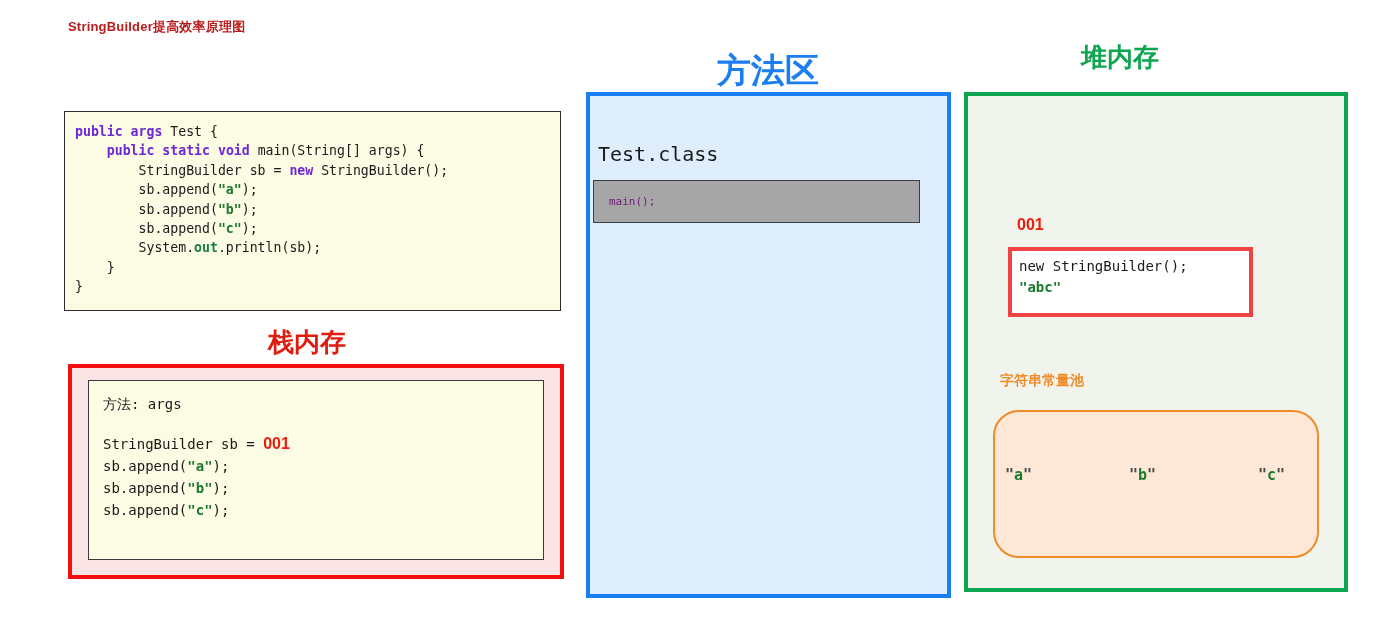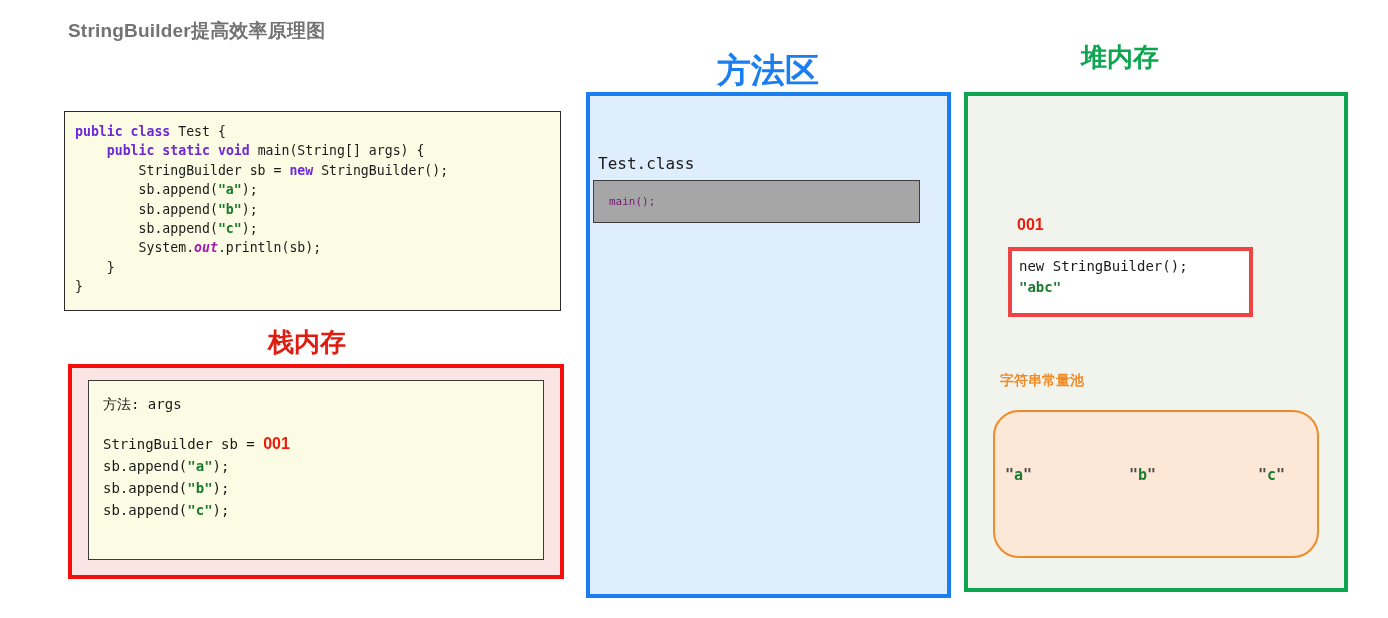--- a/index.html
+++ b/index.html
@@ -14,23 +14,23 @@
     overflow: hidden;
     font-family: "Liberation Sans", sans-serif;
   }
   .mono { font-family: "DejaVu Sans Mono", "Liberation Mono", monospace; }
 
   
   #page-title {
     position: absolute;
     left: 68px;
     top: 18px;
-    font-size: 19px;
-    font-weight: bold;
-    color: #737373;
+    font-size: 13px;
+    font-weight: bold;
+    color: #b91c1c;
     letter-spacing: 0.2px;
     white-space: nowrap;
   }
 
   
   #code-box {
     position: absolute;
     left: 64px;
     top: 111px;
     width: 497px;
@@ -41,21 +41,21 @@
     padding: 10px 0 0 10px;
   }
   #code-box .line {
     font-size: 13.2px;
     line-height: 19.4px;
     color: #1a1a1a;
     white-space: pre;
   }
   .kw { color: #6d28d9; font-weight: bold; }
   .str { color: #1a7a2e; font-weight: bold; }
-  .fld { color: #a21caf; font-style: italic; font-weight: bold; }
+  .fld { color: #15803d; font-weight: bold; }
 
   
   #stack-heading {
     position: absolute;
     left: 232px;
     top: 325px;
     width: 150px;
     text-align: center;
     font-size: 26px;
     font-weight: bold;
@@ -116,24 +116,23 @@
     width: 365px;
     height: 506px;
     background: #dfeefc;
     border: 4px solid #1a7ef0;
     box-sizing: border-box;
   }
   #method-class-label {
     position: absolute;
     left: 598px;
     top: 142px;
-    font-size: 16px;
-    color: #1a1a1a;
-    white-space: pre;
-    margin-top: 12px;
+    font-size: 20px;
+    color: #1a1a1a;
+    white-space: pre;
   }
   #method-main-box {
     position: absolute;
     left: 593px;
     top: 180px;
     width: 327px;
     height: 43px;
     background: #a6a6a6;
     border: 1.5px solid #3d3d3d;
     box-sizing: border-box;
@@ -227,21 +226,21 @@
   #pool-item-1 { left: 1129px; }
   #pool-item-2 { left: 1258px; }
 </style>
 </head>
 <body>
 
 <div id="page-title">StringBuilder提高效率原理图</div>
 
 <div id="code-box" class="mono">
   <div>
-      <div class="line"><span class="kw">public</span><span> </span><span class="kw">class</span><span> Test {</span></div>
+      <div class="line"><span class="kw">public</span><span> </span><span class="kw">args</span><span> Test {</span></div>
       <div class="line"><span>    </span><span class="kw">public</span><span> </span><span class="kw">static</span><span> </span><span class="kw">void</span><span> main(String[] args) {</span></div>
       <div class="line"><span>        StringBuilder sb = </span><span class="kw">new</span><span> StringBuilder();</span></div>
       <div class="line"><span>        sb.append(</span><span class="str">"a"</span><span>);</span></div>
       <div class="line"><span>        sb.append(</span><span class="str">"b"</span><span>);</span></div>
       <div class="line"><span>        sb.append(</span><span class="str">"c"</span><span>);</span></div>
       <div class="line"><span>        System.</span><span class="fld">out</span><span>.println(sb);</span></div>
       <div class="line"><span>    }</span></div>
       <div class="line"><span>}</span></div>
     </div>
 </div>

